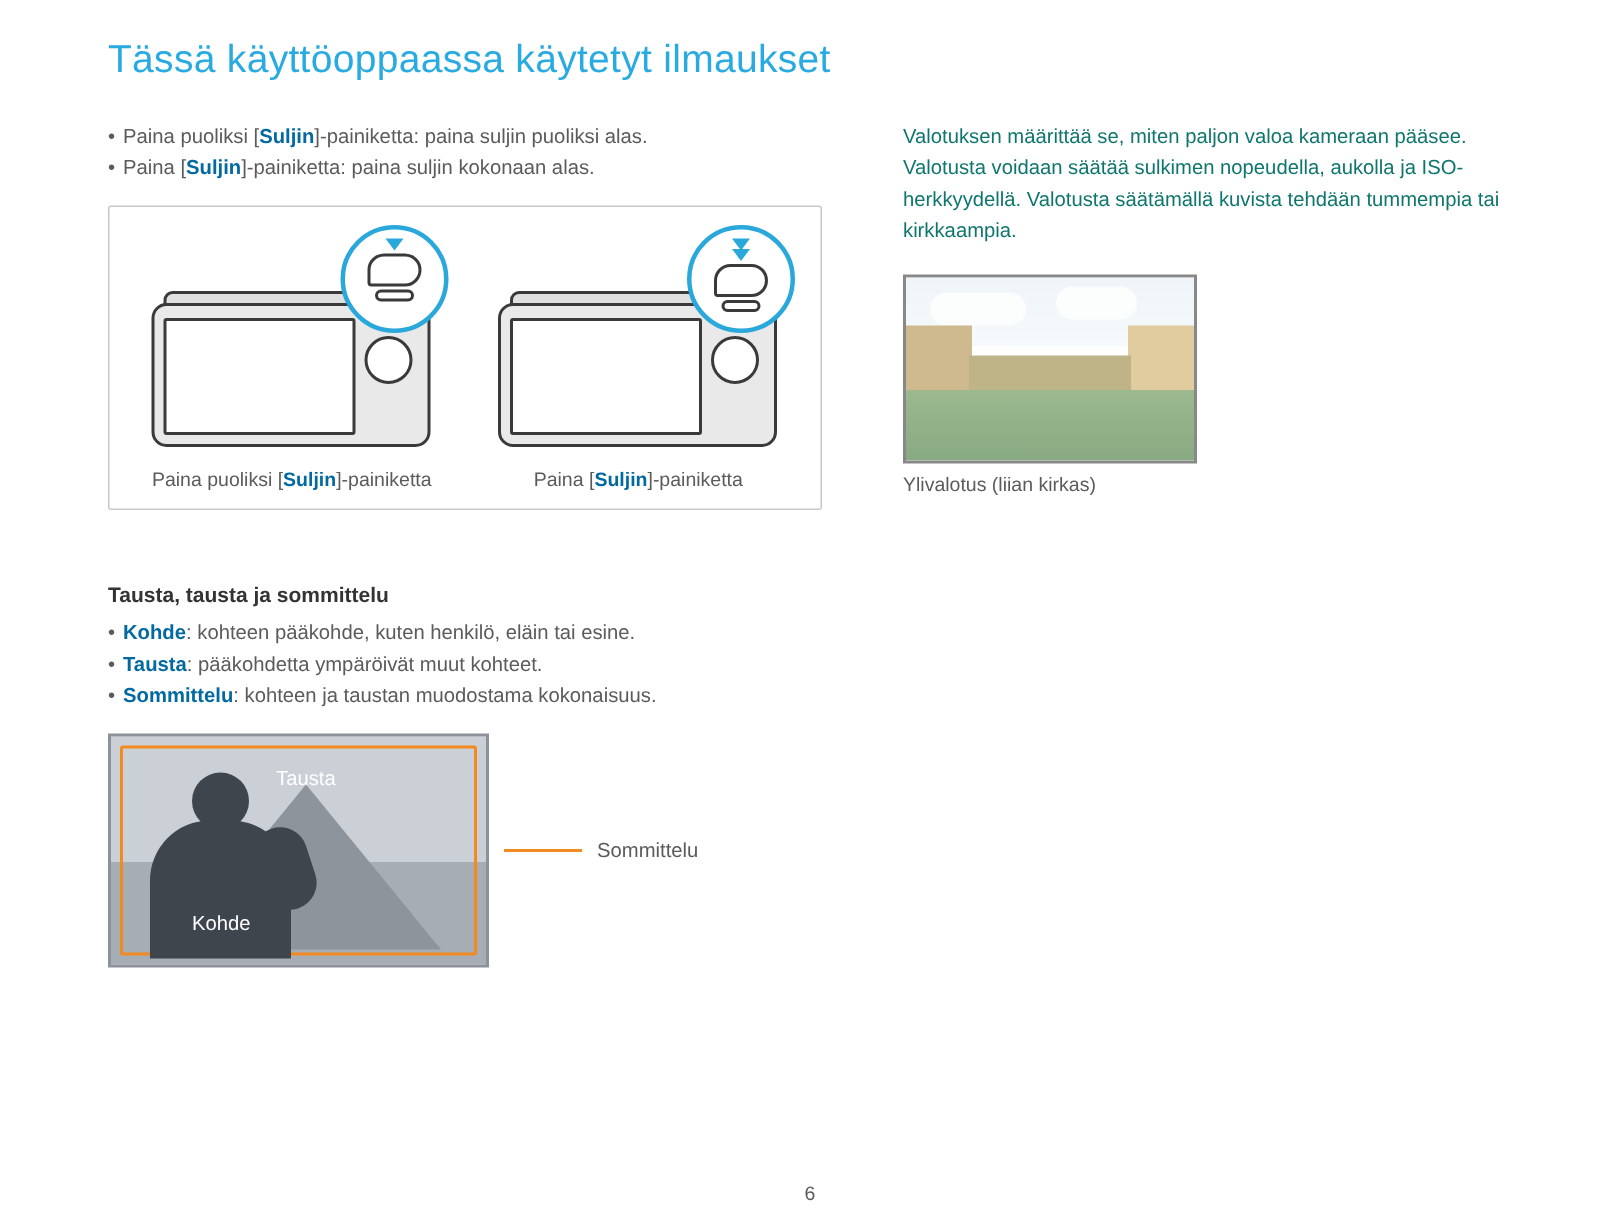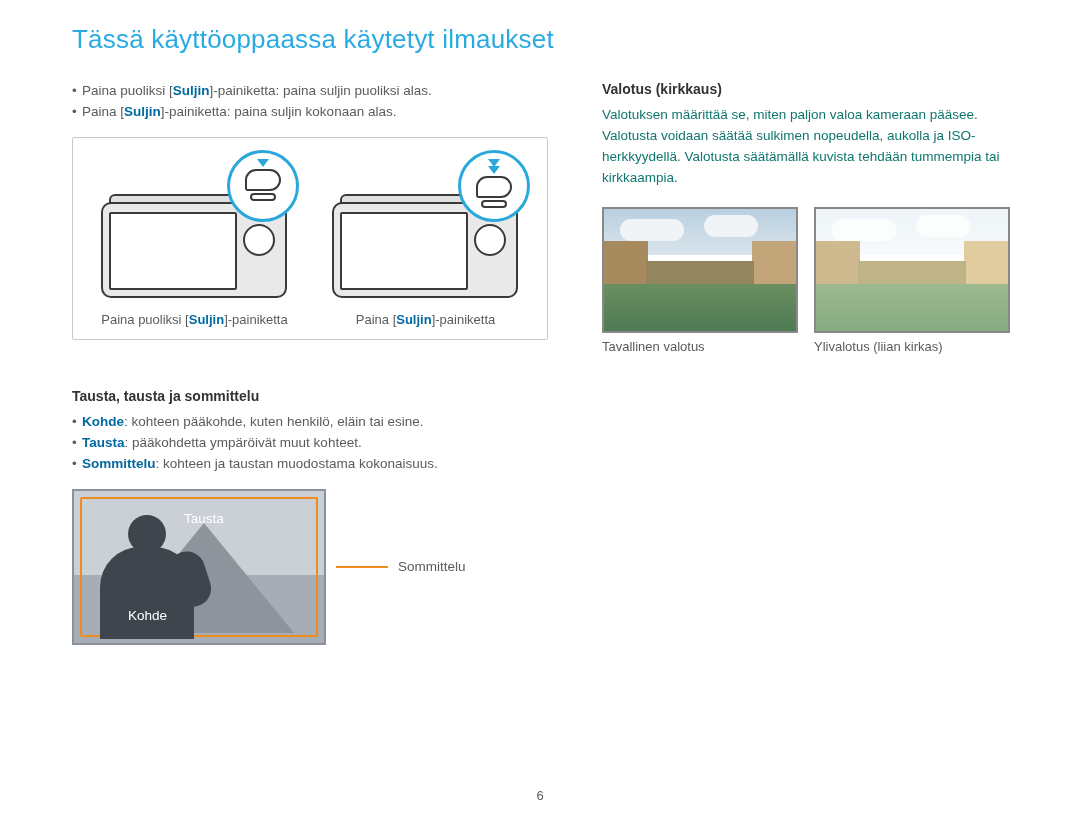--- a/index.html
+++ b/index.html
@@ -330,36 +330,23 @@
         <div class="label-in label-tausta">Tausta</div>
         <div class="label-in label-kohde">Kohde</div>
       </div>
       <div class="comp-conn"></div>
       <div class="comp-side-label">Sommittelu</div>
     </div>
 
   </div>
 
   <div class="right-col">
-    <div class="subheader">Valotus (kirkkaus)</div>
     <div class="para">Valotuksen määrittää se, miten paljon valoa kameraan pääsee. Valotusta voidaan säätää sulkimen nopeudella, aukolla ja ISO-herkkyydellä. Valotusta säätämällä kuvista tehdään tummempia tai kirkkaampia.</div>
 
     <div class="photo-row">
-      <div class="photo-col">
-        <div class="photo">
-          <div class="sky-n"></div>
-          <div class="cloud"></div>
-          <div class="cloud cloud2"></div>
-          <div class="bldg-l"></div>
-          <div class="bldg-r"></div>
-          <div class="bridge"></div>
-          <div class="river-n"></div>
-        </div>
-        <div class="photo-caption">Tavallinen valotus</div>
-      </div>
       <div class="photo-col">
         <div class="photo">
           <div class="sky-o"></div>
           <div class="cloud" style="background:#fcfefe;"></div>
           <div class="cloud cloud2" style="background:#fcfefe;"></div>
           <div class="bldg-l" style="background:#cfb98f;"></div>
           <div class="bldg-r" style="background:#e0cc9f;"></div>
           <div class="bridge" style="background:#bfb488;"></div>
           <div class="river-o"></div>
         </div>

